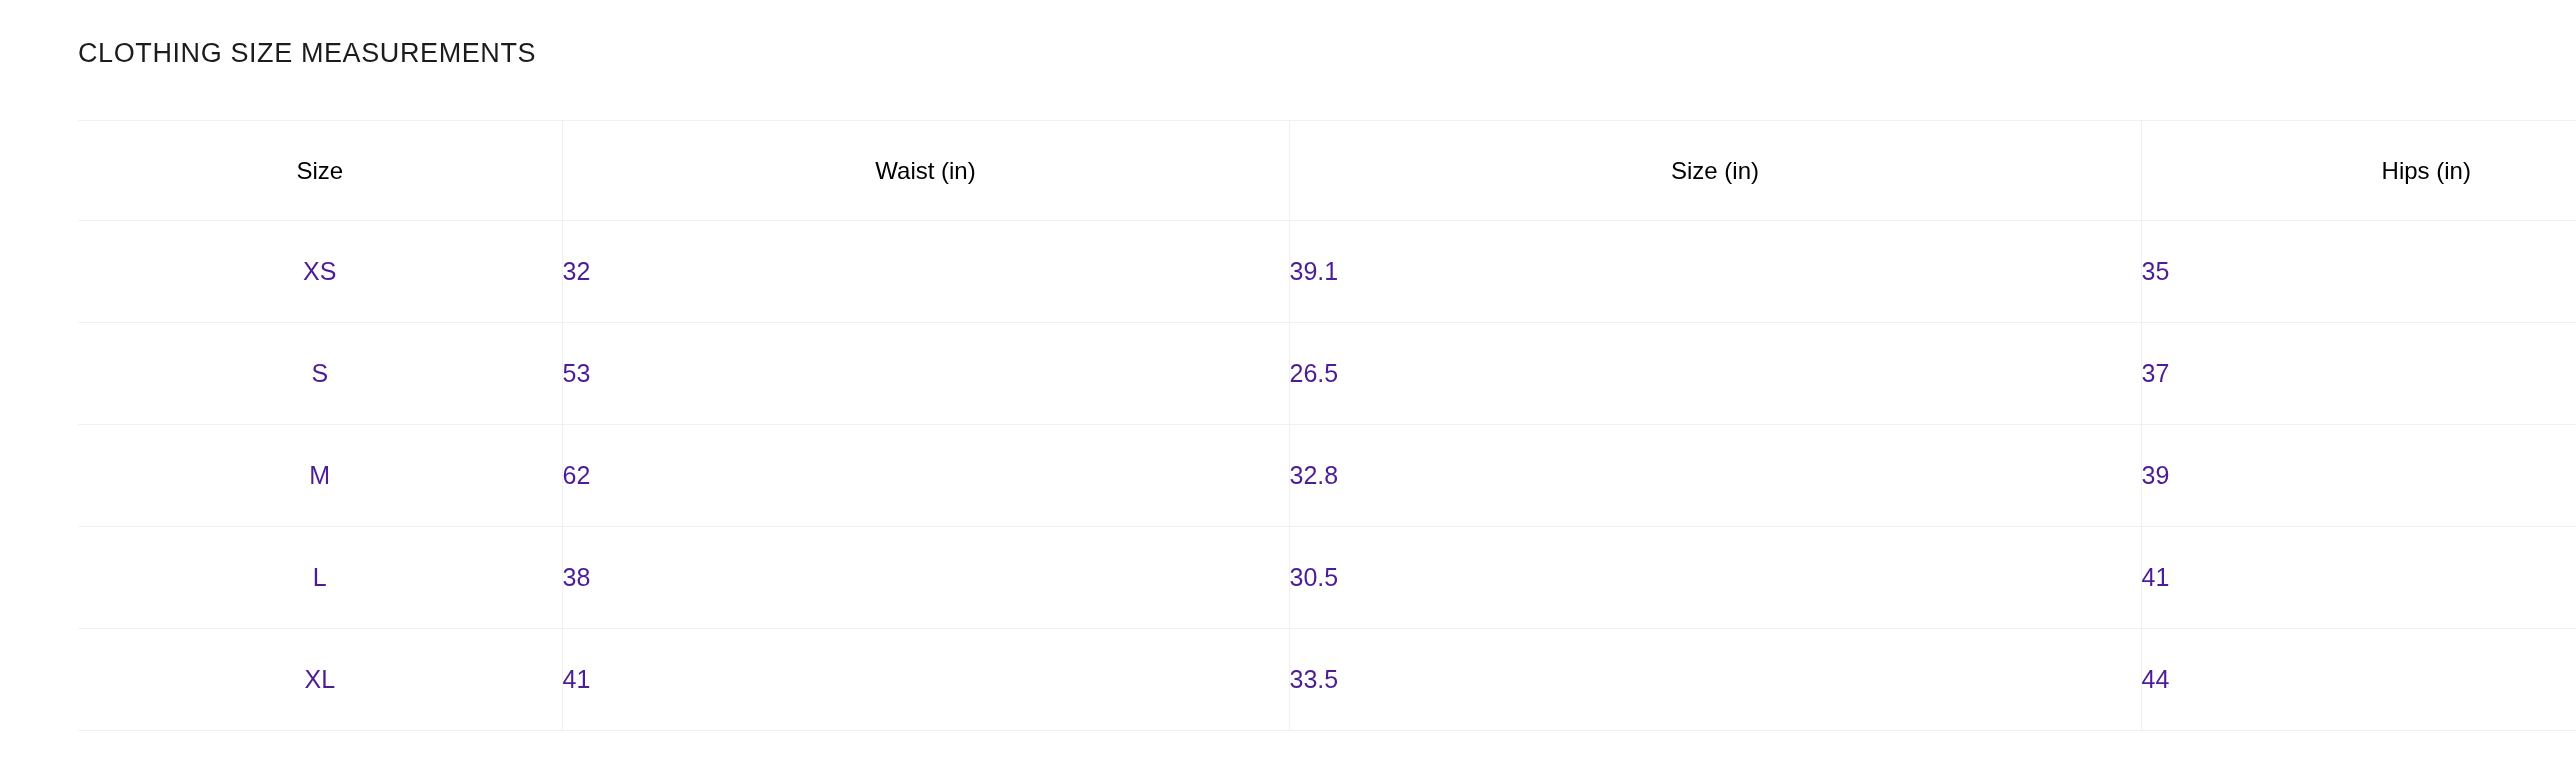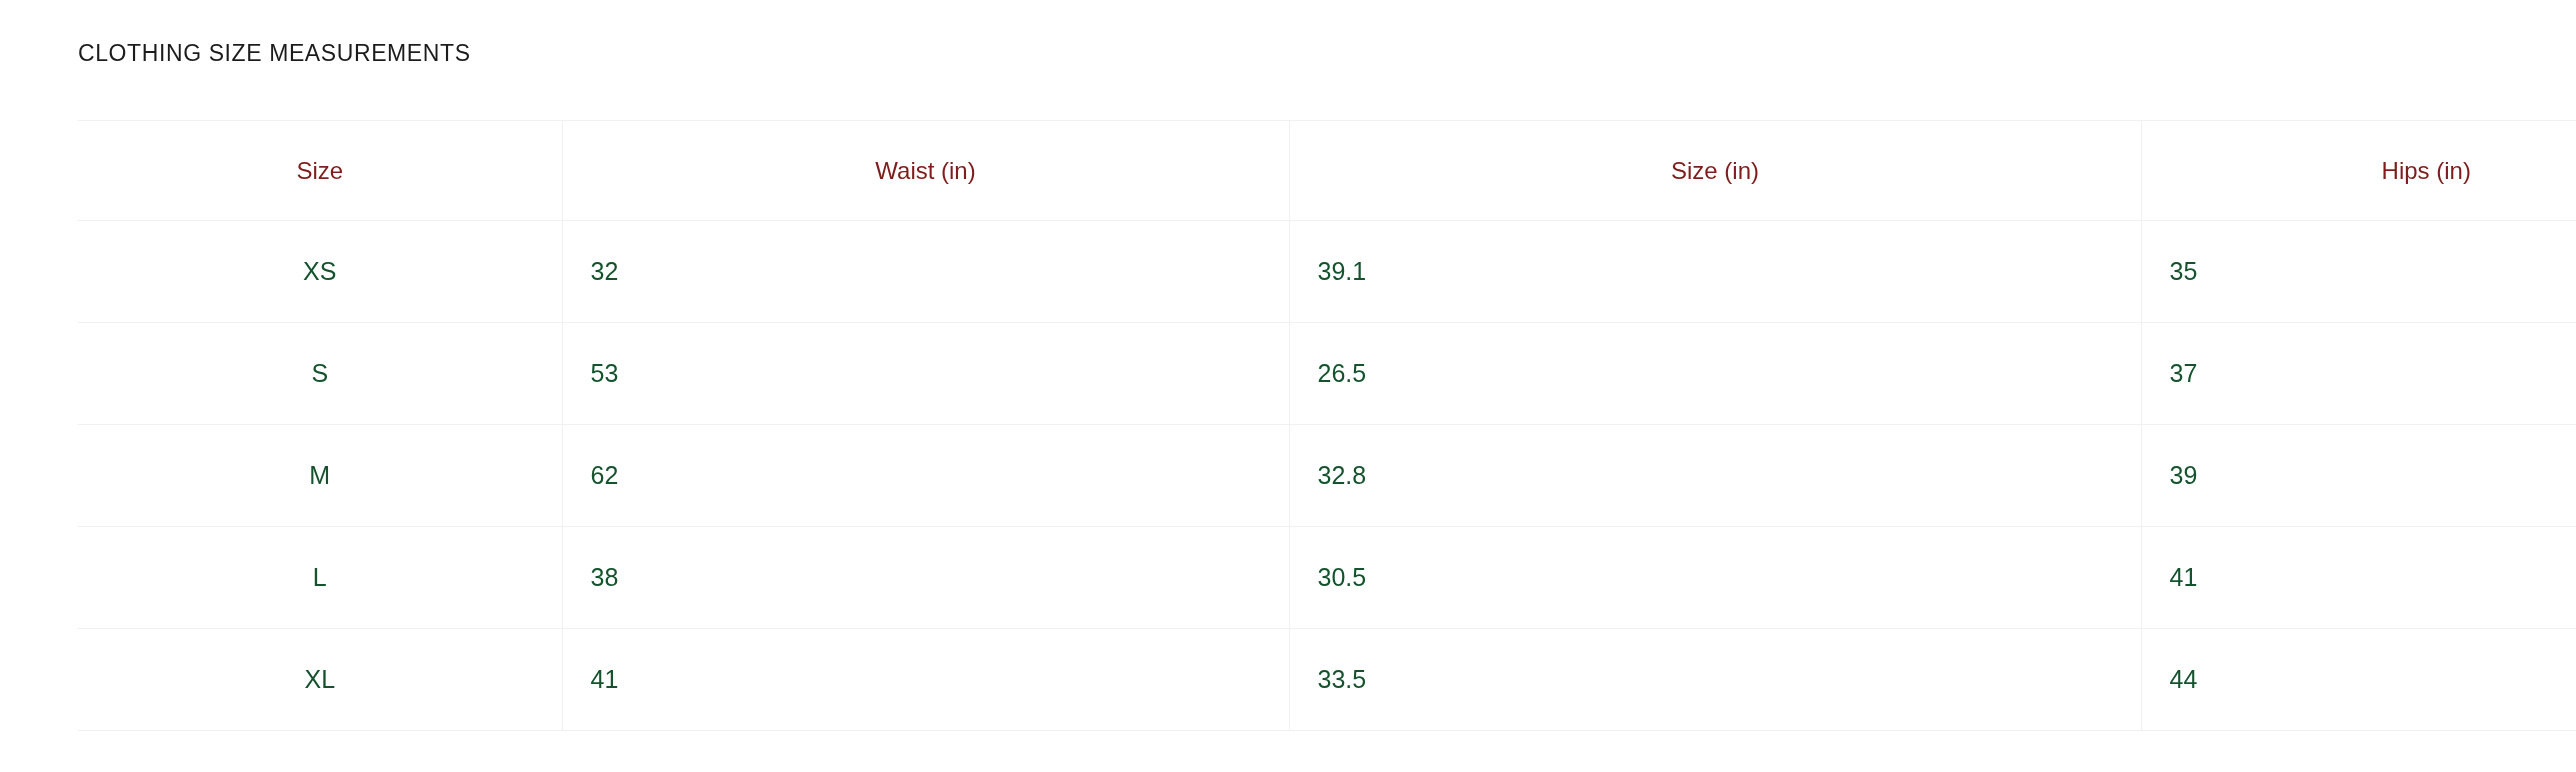--- a/index.html
+++ b/index.html
@@ -21,21 +21,21 @@
     width: 2673px;
     height: 773px;
     background: #ffffff;
   }
 
   
   .page-title {
     position: absolute;
     left: 78px;
     top: 39px;
-    font-size: 23px;
+    font-size: 27px;
     font-weight: 300;
     letter-spacing: 0.6px;
     line-height: 29px;
     color: #1c1c1c;
     white-space: nowrap;
   }
 
   
   .size-table-wrap {
     position: absolute;
@@ -70,44 +70,43 @@
     border-right: none;
   }
   table.size-table tbody tr:last-child td {
     border-bottom: none;
   }
 
   table.size-table thead th {
     height: 99px;
     font-size: 24px;
     font-weight: 400;
-    color: #7f1d1d;
+    color: #000000;
   }
   table.size-table thead th.th-size,
   table.size-table thead th.th-bust,
   table.size-table thead th.th-waist,
   table.size-table thead th.th-hips {
     text-align: center;
   }
 
   table.size-table tbody td {
     height: 101px;
     font-size: 25px;
     font-weight: 400;
-    color: #14532d;
+    color: #4c1d95;
   }
 
   
   table.size-table td.cell-size {
     text-align: center;
   }
   
   table.size-table td.cell-measure {
     text-align: left;
-    padding-left: 28px;
   }
 </style>
 </head>
 <body>
 
 <div class="page">
 
   <div class="page-title">CLOTHING SIZE MEASUREMENTS</div>
 
   <div class="size-table-wrap">

